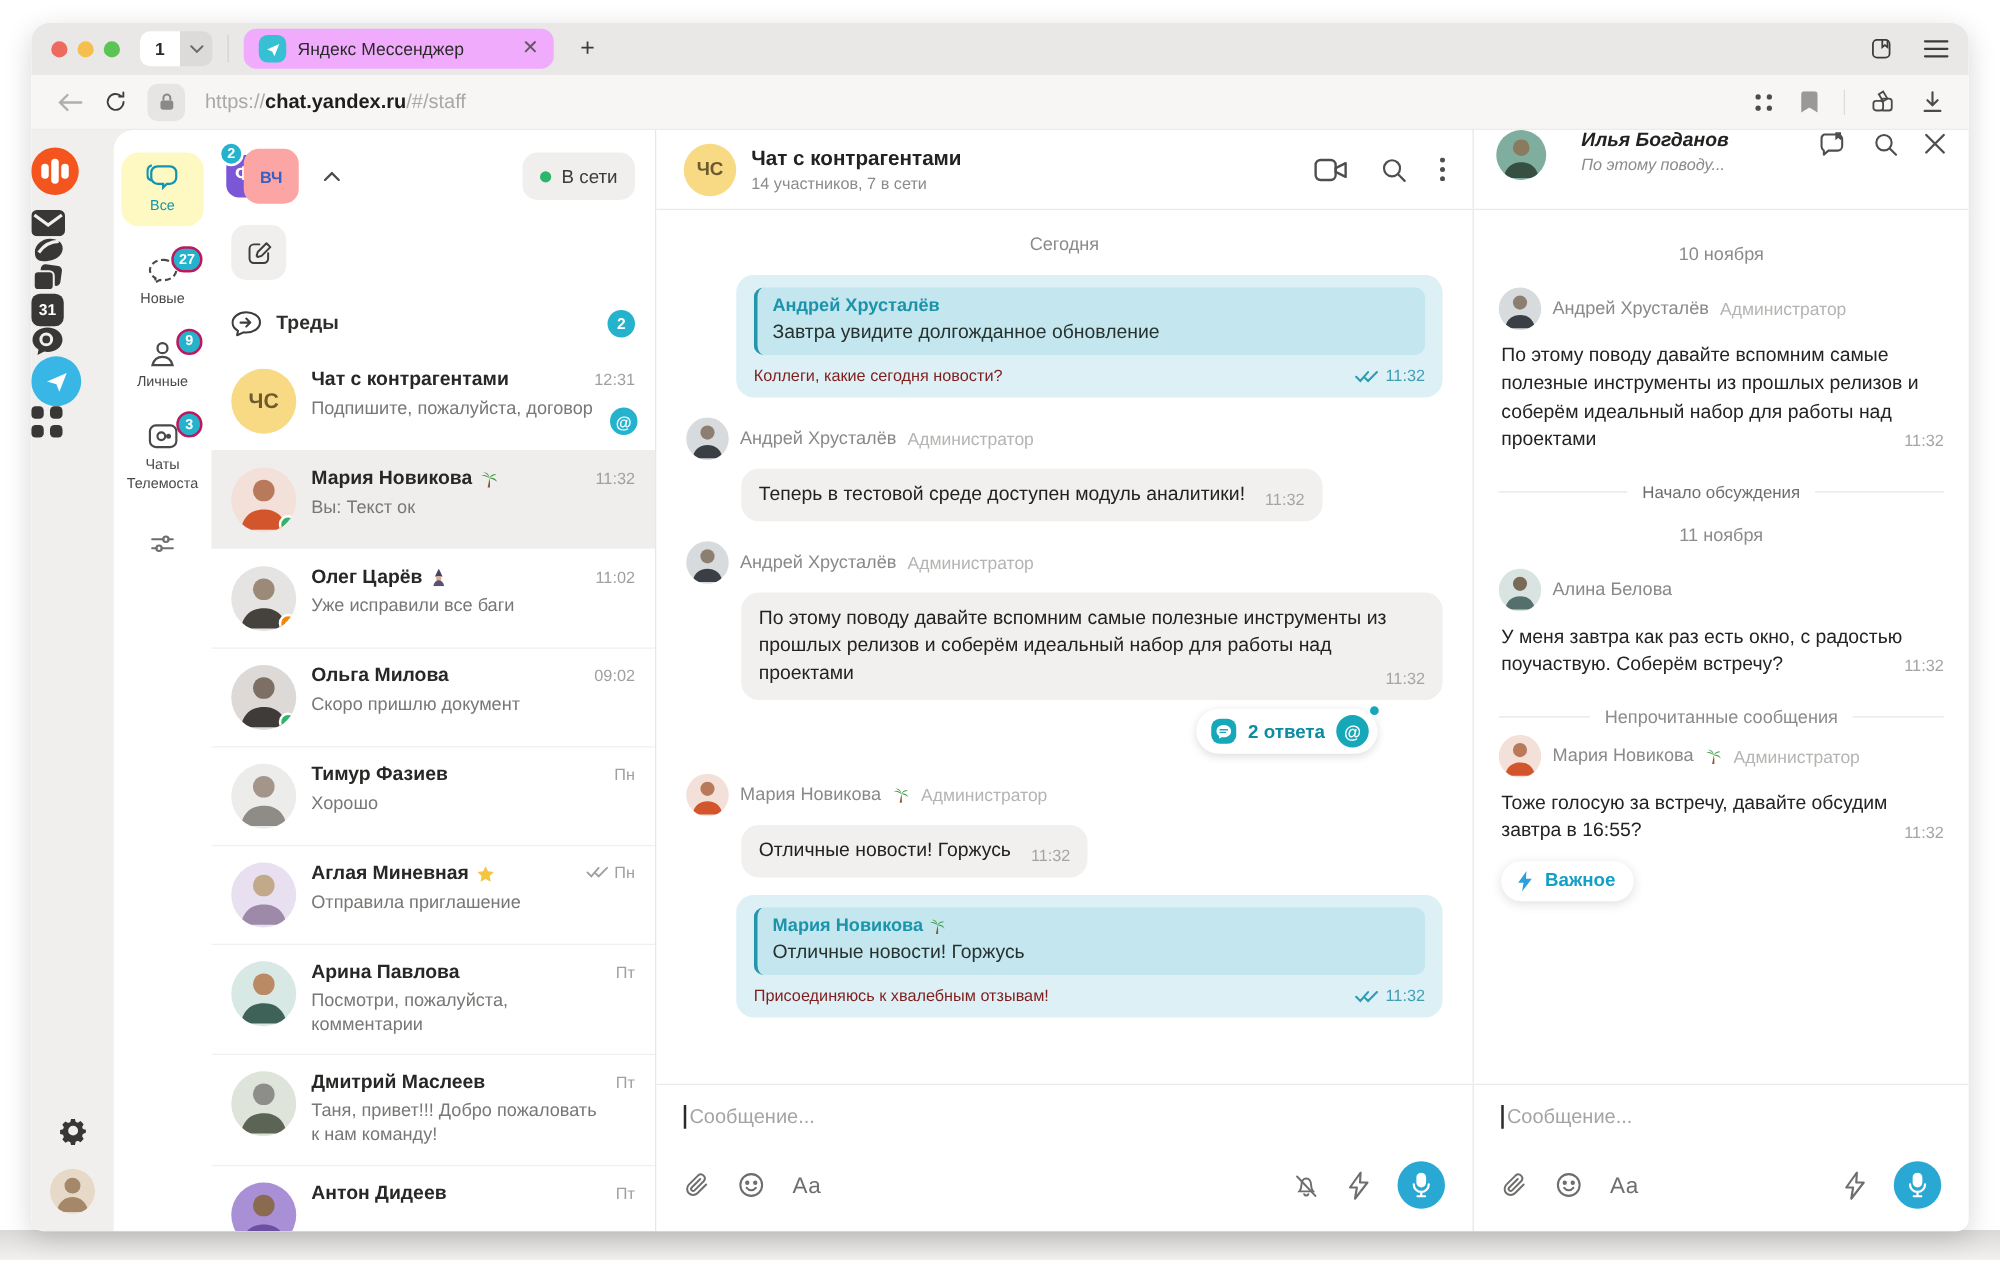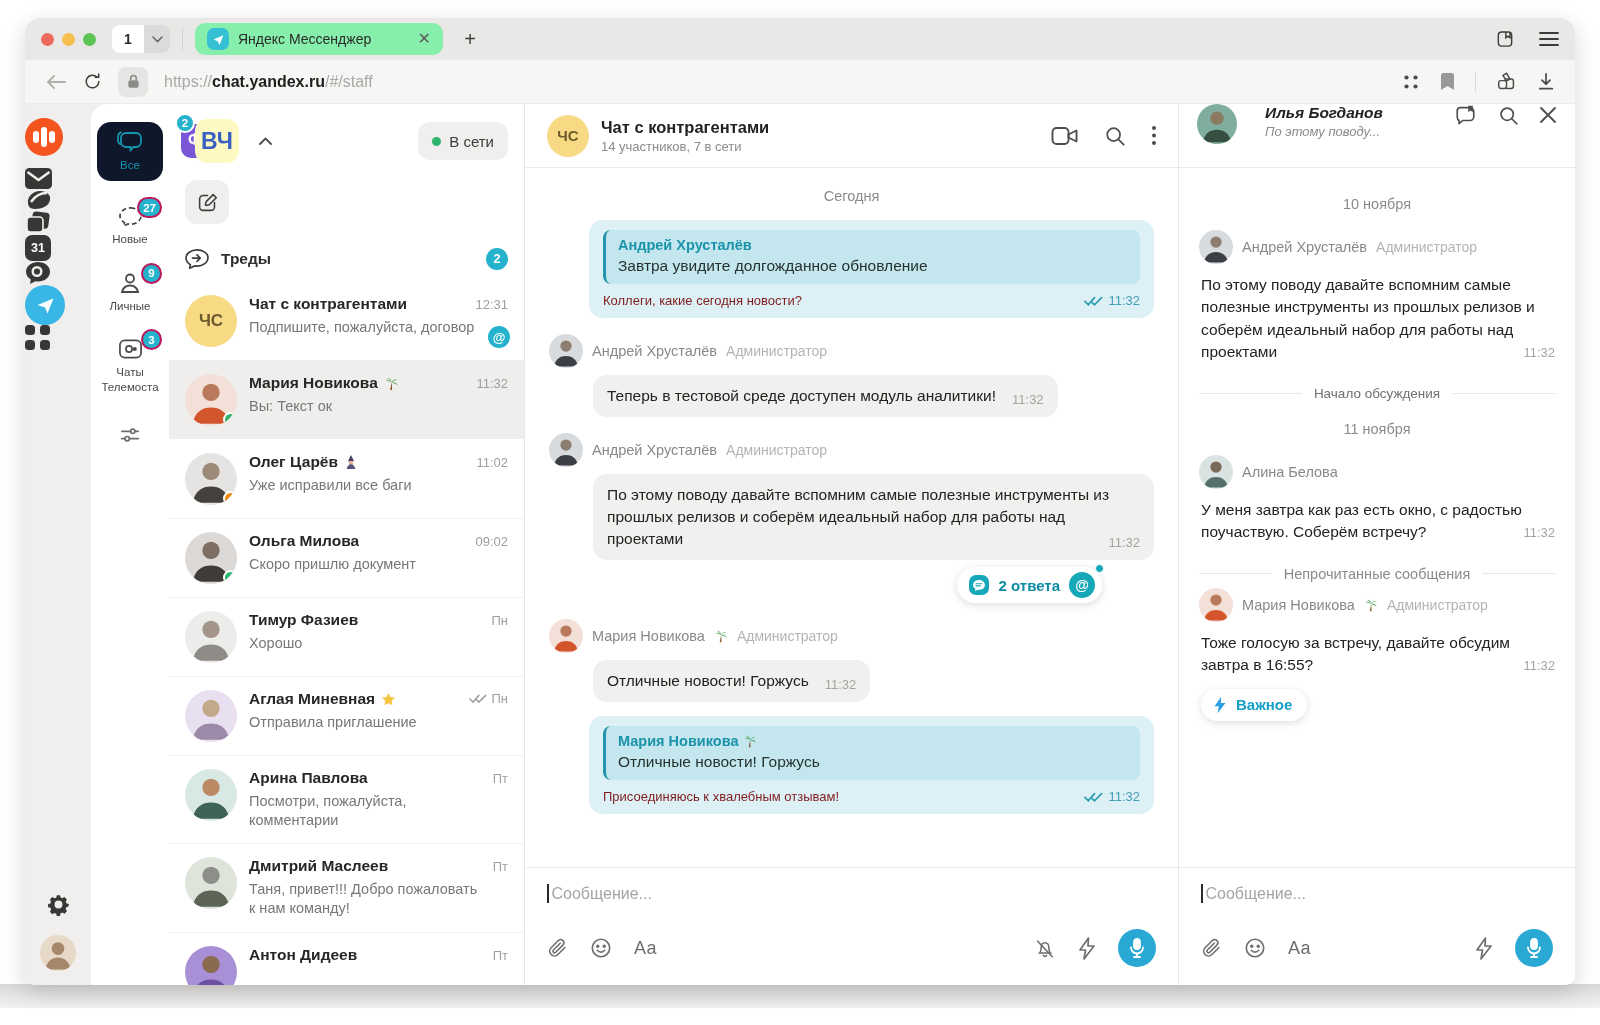--- a/index.html
+++ b/index.html
@@ -10,21 +10,21 @@
 
   
   .window { position:absolute; left:25px; top:18px; width:1550px; height:967px; background:#fff; border-radius:16px 16px 10px 10px; box-shadow:0 6px 22px rgba(0,0,0,.16); overflow:hidden; z-index:2; display:flex; flex-direction:column; }
   .tabstrip { height:42px; background:#eae8e6; display:flex; align-items:center; padding:0 16px; flex:0 0 auto; }
   .lights { display:flex; gap:8px; margin-right:16px; }
   .light { width:13px; height:13px; border-radius:50%; }
   .l-red{background:#ed6a5e;} .l-yel{background:#f5bf4f;} .l-grn{background:#5bc454;}
   .tabcount { background:#fff; border-radius:8px 0 0 8px; min-width:32px; height:28px; display:flex; align-items:center; justify-content:center; font-weight:700; font-size:14px; color:#2b2a28; }
   .tabcount-chev { background:#dddbd9; border-radius:0 8px 8px 0; width:26px; height:28px; display:flex; align-items:center; justify-content:center; color:#6b6a68; }
   .vsep { width:1px; height:22px; background:#d2d1cf; margin:0 12px; }
-  .tab { background:#86efac; border-radius:10px; height:32px; display:flex; align-items:center; gap:9px; padding:0 12px; width:248px; }
+  .tab { background:#f0abfc; border-radius:10px; height:32px; display:flex; align-items:center; gap:9px; padding:0 12px; width:248px; }
   .tab-logo { width:22px; height:22px; border-radius:7px; background:#35c0d4; display:flex; align-items:center; justify-content:center; }
   .tab-title { font-size:14px; color:#2b2a28; flex:1; white-space:nowrap; overflow:hidden; }
   .tab-x { color:#5c5b59; font-size:16px; line-height:1; cursor:default; }
   .newtab { width:34px; height:32px; border-radius:10px; margin-left:10px; display:flex; align-items:center; justify-content:center; color:#3c3b39; font-size:20px; }
   .strip-right { margin-left:auto; display:flex; align-items:center; gap:24px; color:#3c3b39; }
 
   .toolbar { height:44px; background:#f7f6f4; display:flex; align-items:center; padding:0 20px; gap:16px; flex:0 0 auto; border-bottom:1px solid #edecea; }
   .nav-ic { color:#b0afad; }
   .reload-ic { color:#3e3d3b; }
   .lockchip { width:30px; height:30px; border-radius:8px; background:#e7e5e3; display:flex; align-items:center; justify-content:center; color:#8b8a88; }
@@ -51,32 +51,32 @@
   .avatar { border-radius:50%; overflow:hidden; flex:0 0 auto; position:relative; }
   .avatar svg { width:100%; height:100%; }
 
   .panel { flex:1; display:flex; background:#fff; border-radius:16px 0 0 0; min-width:0; overflow:hidden; }
 
   
   .filters { width:78px; flex:0 0 auto; display:flex; flex-direction:column; align-items:center; padding-top:18px; gap:24px; }
   .f-item { width:66px; text-align:center; position:relative; color:#46ettt; }
   .f-item .ic { display:flex; justify-content:center; color:#4a4948; }
   .f-item .lb { font-size:11.5px; color:#4a4948; margin-top:4px; line-height:1.25; }
-  .f-item.active { background:#0f172a; border-radius:14px; padding:8px 0 9px; }
+  .f-item.active { background:#fef9c3; border-radius:14px; padding:8px 0 9px; }
   .f-item.active .ic, .f-item.active .lb { color:#1595ad; }
   .f-badge { position:absolute; top:-8px; right:1px; min-width:21px; height:21px; border-radius:11px; background:#25b2cd; border:2px solid #be185d; color:#fff; font-size:11.5px; font-weight:700; display:flex; align-items:center; justify-content:center; padding:0 4px; }
   .f-sliders { color:#6f6e6c; margin-top:6px; }
 
   
   .chatlist { width:356px; flex:0 0 auto; border-right:1px solid #e8e7e5; display:flex; flex-direction:column; min-height:0; }
   .cl-head { display:flex; align-items:center; padding:14px 16px 12px 10px; }
   .ws { position:relative; width:74px; height:46px; }
   .ws-back { position:absolute; left:2px; top:6px; width:34px; height:34px; border-radius:10px; background:#7b57d8; }
   .ws-back:after { content:"Ф"; color:#fff; font-weight:700; font-size:16px; position:absolute; left:7px; top:7px; }
-  .ws-front { position:absolute; left:16px; top:1px; width:44px; height:44px; border-radius:12px; background:#fef9c3; color:#3a5fc0; font-weight:700; font-size:23px; display:flex; align-items:center; justify-content:center; }
+  .ws-front { position:absolute; left:16px; top:1px; width:44px; height:44px; border-radius:12px; background:#fca5a5; color:#3a5fc0; font-weight:700; font-size:13px; display:flex; align-items:center; justify-content:center; }
   .ws-badge { position:absolute; left:-4px; top:-5px; min-width:20px; height:20px; border-radius:10px; background:#25b2cd; border:2px solid #fff; color:#fff; font-size:11.5px; font-weight:700; display:flex; align-items:center; justify-content:center; z-index:2; }
   .ws-chev { color:#4c4b49; margin-left:6px; }
   .online-pill { margin-left:auto; background:#f0efed; border-radius:12px; height:38px; padding:0 14px; display:flex; align-items:center; gap:8px; font-size:15px; color:#3c3b39; }
   .dot-grn { width:9px; height:9px; border-radius:50%; background:#2db56b; }
 
   .searchrow { display:flex; gap:10px; padding:4px 16px 14px; }
   .searchbox { flex:1; height:44px; background:#f0efed; border-radius:12px; display:flex; align-items:center; padding:0 10px 0 14px; gap:10px; }
   .searchbox .ph-t { color:#a5a4a2; font-size:15.5px; flex:1; }
   .kbd { background:#e3e2e0; border-radius:6px; padding:3px 7px; font-size:13px; color:#8e8d8b; }
   .sb-sliders { color:#6f6e6c; }

